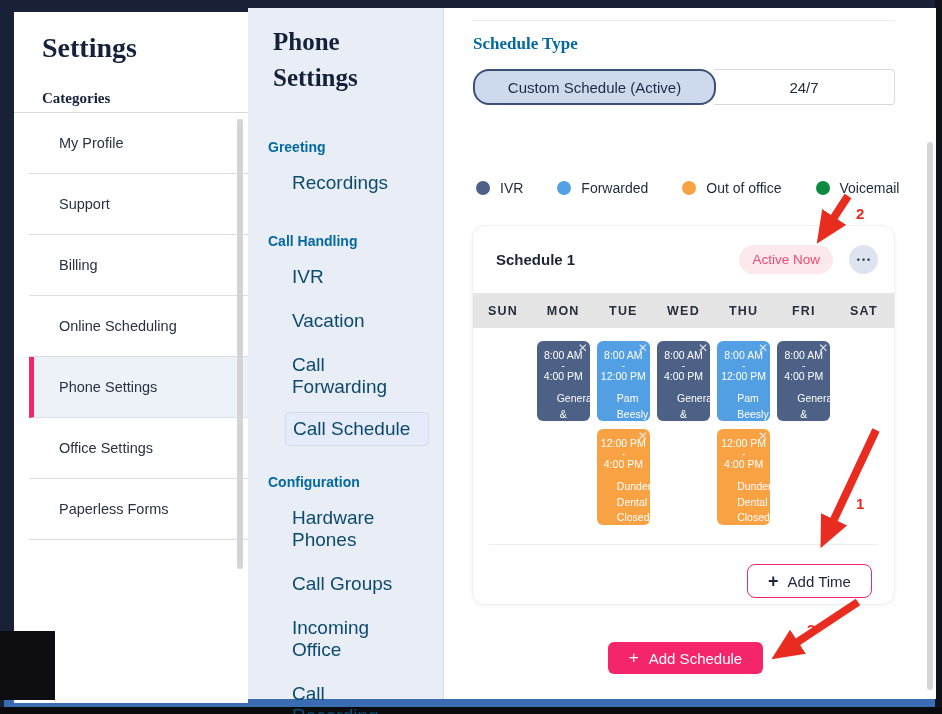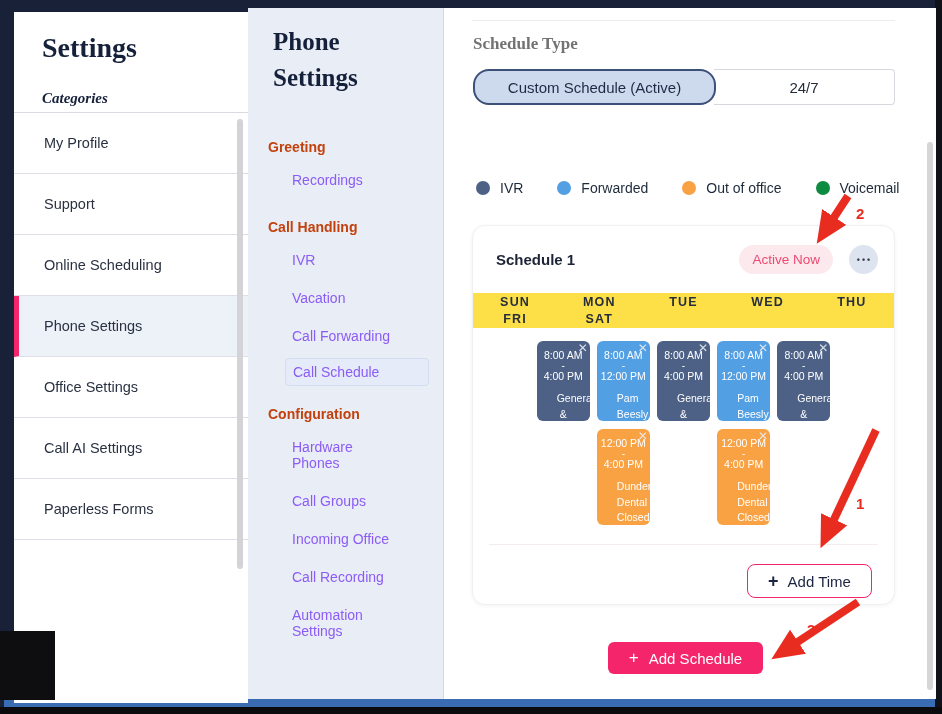--- a/index.html
+++ b/index.html
@@ -9,55 +9,55 @@
 
   
   .frame-right { position:absolute; right:0; top:0; width:7px; height:714px; background:#101119; }
   .frame-bottom-black { position:absolute; left:0; bottom:0; width:942px; height:7px; background:#0b0b0d; }
   .frame-bottom-blue { position:absolute; left:4px; right:7px; bottom:7px; height:8px; background:#3a6cb4; }
   .corner-black { position:absolute; left:0; bottom:14px; width:55px; height:69px; background:#0e0e10; z-index:30; }
 
   
   .left-sidebar { position:absolute; left:14px; top:12px; width:234px; height:691px; background:#ffffff; z-index:5; }
   .sidebar-title { font-family:"Liberation Serif", serif; font-weight:bold; font-size:28px; color:#15203a; padding:20px 0 0 28px; }
-  .sidebar-subtitle { font-family:"Liberation Serif", serif; font-weight:bold; font-size:15px; color:#15203a; padding:26px 0 12px 28px;font-style:italic; }
-  .sidebar-list { position:absolute; top:100px; left:0; right:0; bottom:0; border-top:1px solid #d8dbe2; overflow:hidden; }
+  .sidebar-subtitle { font-family:"Liberation Serif", serif; font-weight:bold; font-size:15px; color:#15203a; padding:26px 0 12px 28px; }
+  .sidebar-list { position:absolute; top:100px; left:0; right:0; bottom:0; border-top:1px solid #d8dbe2; overflow:hidden;padding-left:15px; }
   .sidebar-item { height:61px; display:flex; align-items:center; padding-left:30px; font-size:14.5px; color:#2a3242; border-bottom:1px solid #dcdfe6; cursor:pointer; }
   .sidebar-item.active { background:#edf1f8; border-left:5px solid #f4256b; padding-left:25px; }
   .left-scrollbar { position:absolute; right:5px; top:107px; width:6px; height:450px; background:#d4d4d8; border-radius:3px; z-index:6; }
 
   
   .mid-sidebar { position:absolute; left:248px; top:8px; width:196px; height:691px; background:#e9edf5; border-right:1px solid #d5d9e2; z-index:5; }
   .mid-title { font-family:"Liberation Serif", serif; font-weight:bold; font-size:25px; line-height:1.45; color:#15203a; padding:16px 20px 0 25px; }
   #mid-nav { margin-top:42px; }
-  .nav-header { font-size:14px; font-weight:bold; color:#c2410c; margin:20px 0 6px 20px; }
-  .nav-item { font-size:14px; color:#8b5cf6; padding:11px 46px 11px 44px; cursor:pointer; }
+  .nav-header { font-size:14px; font-weight:bold; color:#0369a1; margin:28px 0 6px 20px; }
+  .nav-item { font-size:19px; color:#0c4a6e; padding:11px 46px 11px 44px; cursor:pointer; }
   .nav-item.active { background:#e5ebf8; border:1px solid #d4ddef; border-radius:4px; margin:3px 14px 3px 37px; padding:5px 0 5px 7px; }
 
   
   .main { position:absolute; left:444px; top:8px; width:492px; height:691px; background:#ffffff; z-index:5; }
   .top-rule { position:absolute; left:28px; top:12px; width:423px; height:1px; background:#ececee; }
-  .schedule-type-label { position:absolute; left:29px; top:26px; font-family:"Liberation Serif", serif; font-weight:bold; font-size:17px; color:#737373; }
+  .schedule-type-label { position:absolute; left:29px; top:26px; font-family:"Liberation Serif", serif; font-weight:bold; font-size:17px; color:#0369a1; }
   .segmented { position:absolute; left:29px; top:61px; width:422px; height:36px; display:flex; }
   .seg-active { width:243px; height:36px; background:#cddaed; border:2px solid #3d5078; border-radius:16px; display:flex; align-items:center; justify-content:center; font-size:15px; color:#1e2a44; z-index:2; cursor:pointer; }
   .seg-inactive { flex:1; height:36px; margin-left:-2px; background:#fff; border:1px solid #d6d8dd; border-left:none; border-radius:0 4px 4px 0; display:flex; align-items:center; justify-content:center; font-size:15px; color:#252c3a; cursor:pointer; }
 
   .legend { position:absolute; left:32px; top:172px; display:flex; gap:34px; }
   .legend-item { display:flex; align-items:center; gap:10px; }
   .legend-dot { width:14px; height:14px; border-radius:50%; }
   .legend-label { font-size:14px; color:#1e2a3a; }
 
   
   .card { position:absolute; left:28px; top:217px; width:423px; height:380px; background:#fff; border:1px solid #eef0f3; border-radius:13px; box-shadow:0 1px 4px rgba(30,40,60,0.05); }
   .card-header { height:67px; display:flex; align-items:center; padding:0 16px 0 23px; }
   .card-title { font-size:15px; font-weight:bold; color:#1c2436; }
   .badge { margin-left:auto; background:#fce9ee; color:#ef4a70; font-size:13.5px; padding:7px 13px; border-radius:16px; cursor:pointer; }
   .menu-btn { width:29px; height:29px; border-radius:50%; background:#dde3ef; margin-left:16px; display:flex; align-items:center; justify-content:center; cursor:pointer; }
   .menu-dots { font-size:9px; font-weight:bold; letter-spacing:2px; color:#39404e; padding-left:2px; }
-  .day-row { height:35px; background:#fde047; display:grid; grid-template-columns:repeat(5,1fr); align-items:center; }
+  .day-row { height:35px; background:#e5e5e5; display:grid; grid-template-columns:repeat(7,1fr); align-items:center; }
   .day-label { text-align:center; font-size:12.5px; font-weight:bold; letter-spacing:1.2px; color:#272e3b; }
   .blocks { display:grid; grid-template-columns:repeat(7,1fr); grid-template-rows:88px 104px; padding-top:13px; }
   .block { position:relative; width:53px; margin:0 auto; border-radius:6px; color:#fff; font-size:10.5px; text-align:center; padding-top:7px; line-height:1.4; cursor:pointer; }
   .block.ivr { background:#4d6187; }
   .block.forwarded { background:#539fe3; }
   .block.out_of_office { background:#f9a244; }
   .block .x { position:absolute; top:-1px; right:2px; font-size:12px; color:rgba(230,234,240,0.92); cursor:pointer; }
   .block .dash { line-height:0.6; font-size:10px; }
   .block .lbl { margin-top:8px; line-height:1.45; padding:0 20px; }
   .card-rule { position:absolute; left:16px; right:16px; top:318px; height:1px; background:#f4ecec; }
@@ -89,30 +89,30 @@
     <div class="sidebar-title">Settings</div>
     <div class="sidebar-subtitle">Categories</div>
     <div class="sidebar-list" id="left-items">
         <div class="sidebar-item">
           <span>My Profile</span>
         </div>
         <div class="sidebar-item">
           <span>Support</span>
         </div>
         <div class="sidebar-item">
+          <span>Billing</span>
+        </div>
+        <div class="sidebar-item">
           <span>Online Scheduling</span>
         </div>
         <div class="sidebar-item active">
           <span>Phone Settings</span>
         </div>
         <div class="sidebar-item">
           <span>Office Settings</span>
-        </div>
-        <div class="sidebar-item">
-          <span>Call AI Settings</span>
         </div>
         <div class="sidebar-item">
           <span>Paperless Forms</span>
         </div>
       </div>
     <div class="left-scrollbar"></div>
   </aside>
 
   <aside class="mid-sidebar">
     <div class="mid-title">Phone Settings</div>

